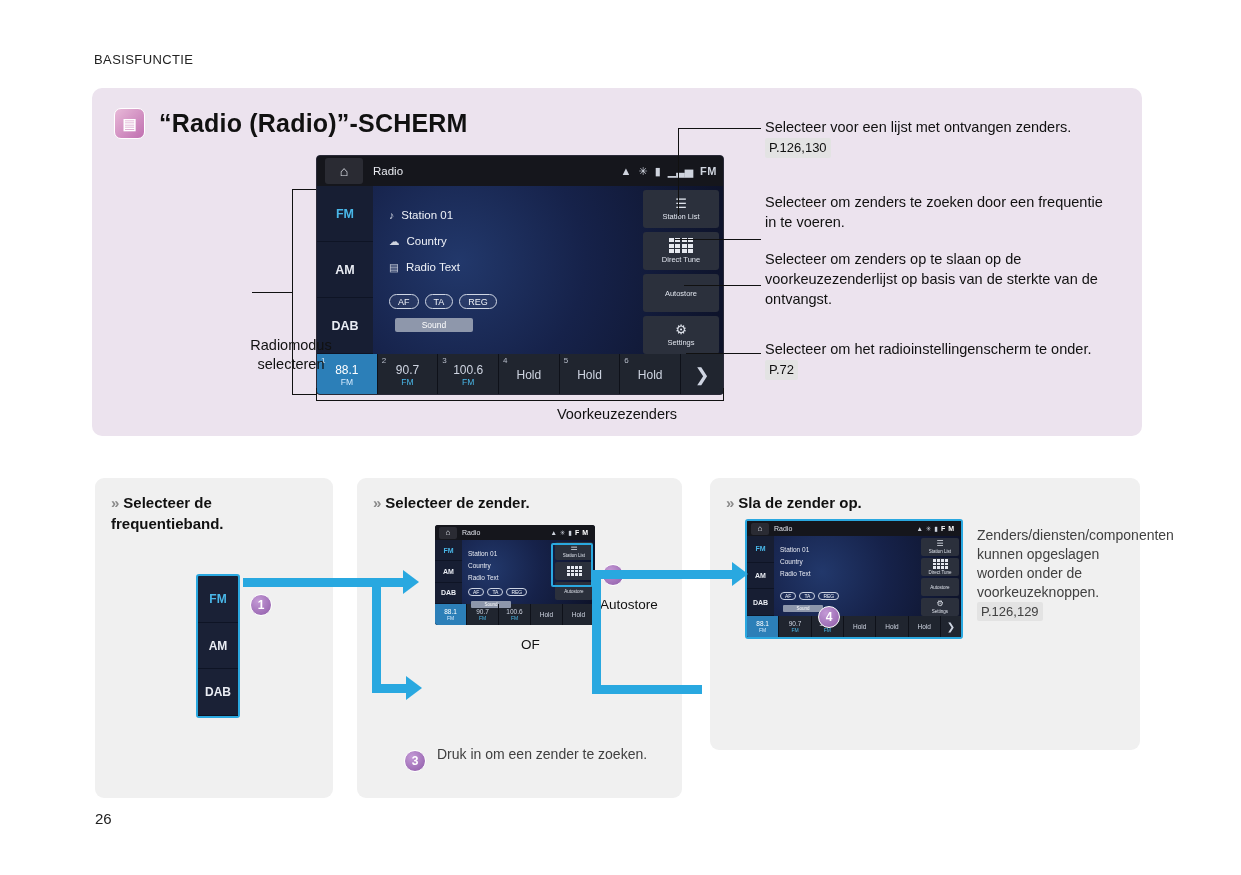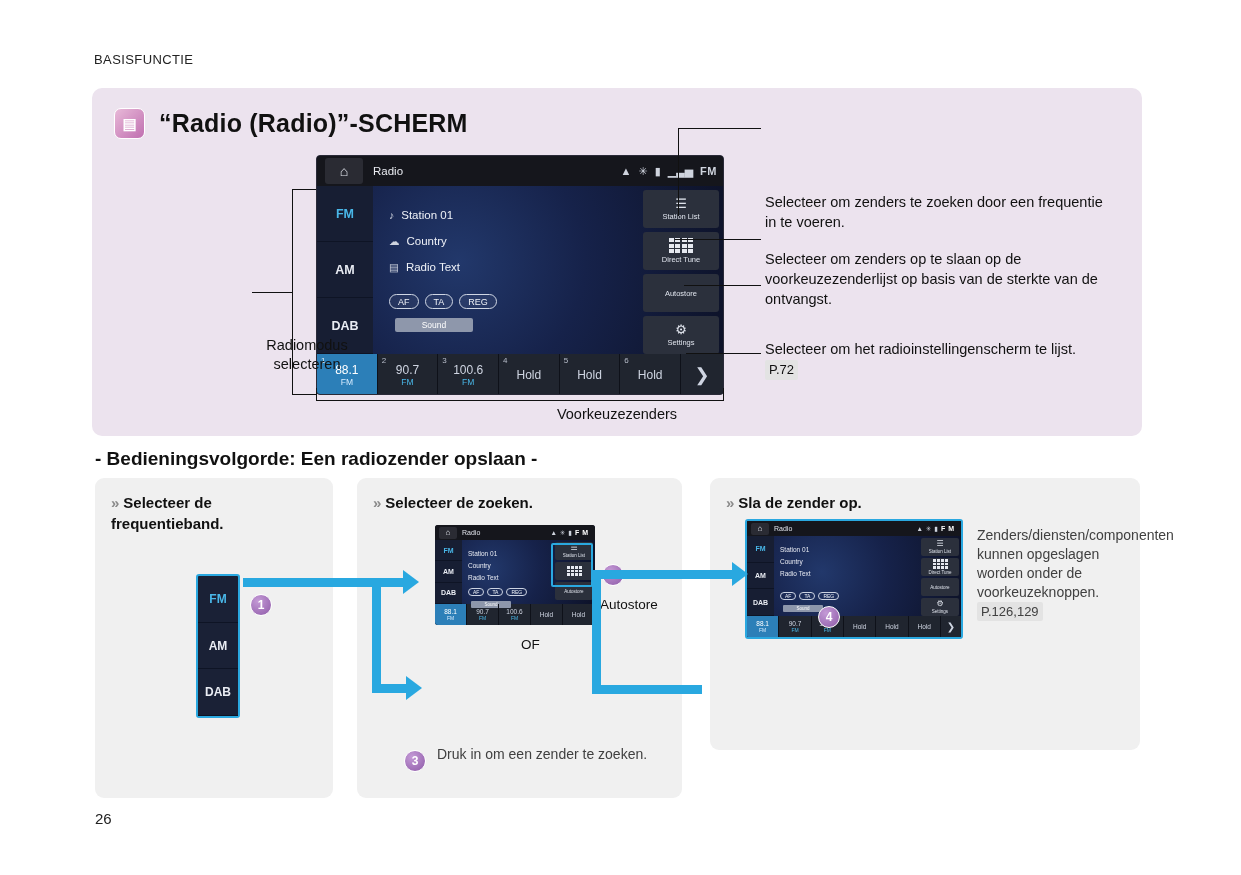--- a/index.html
+++ b/index.html
@@ -107,21 +107,21 @@
   .preset-next { width: 42px; display: flex; align-items: center; justify-content: center; color: #cfd5e2; font-size: 18px; }
 
   
   .callout { position: absolute; font-size: 14.5px; line-height: 20px; color: #111; }
   .pref { display: inline-block; background: #e3e3e3; border-radius: 2px; padding: 0 4px; font-size: 13px; }
   .leader { position: absolute; background: #111; }
   .leader.h { height: 1px; }
   .leader.v { width: 1px; }
 
   .radiomode-label {
-    position: absolute; left: 156px; top: 248px; width: 118px; text-align: center;
+    position: absolute; left: 140px; top: 248px; width: 118px; text-align: center;
     font-size: 14.5px; line-height: 19px; color: #111;
   }
   .voorkeuz-label {
     position: absolute; left: 0; top: 318px; width: 1050px; text-align: center;
     font-size: 14.5px; color: #111;
   }
 
   
   .section-head {
     position: absolute; left: 95px; top: 448px;
@@ -337,49 +337,52 @@
     <div class="leader v" style="left:224px; top:300px; height:12px;"></div>
     <div class="leader v" style="left:631px; top:300px; height:12px;"></div>
     <div class="voorkeuz-label">Voorkeuzezenders</div>
 
     <div class="leader v" style="left:586px; top:40px; height:88px;"></div>
     <div class="leader h" style="left:586px; top:40px; width:83px;"></div>
     <div class="leader h" style="left:583px; top:151px; width:86px;"></div>
     <div class="leader h" style="left:592px; top:197px; width:77px;"></div>
     <div class="leader h" style="left:594px; top:265px; width:75px;"></div>
 
+    <div class="callout" style="left:673px; top:29px; width:330px;">
+      <span>Selecteer voor een lijst met ontvangen zenders.</span>
+      <span class="pref">P.126,130</span>
+    </div>
     <div class="callout" style="left:673px; top:161px; width:342px;">
       <span>Selecteer om zenders op te slaan op de voorkeuzezenderlijst op basis van de sterkte van de ontvangst.</span>
     </div>
     <div class="callout" style="left:673px; top:104px; width:348px;">
       <span>Selecteer om zenders te zoeken door een frequentie in te voeren.</span>
     </div>
     <div class="callout" style="left:673px; top:251px; width:340px;">
-      <span>Selecteer om het radioinstellingenscherm te lijst.</span>
+      <span>Selecteer om het radioinstellingenscherm te onder.</span>
       <span class="pref">P.72</span>
     </div>
   </div>
 
-  <div class="section-head">- Bedieningsvolgorde: Een radiozender opslaan -</div>
 
   <div class="card card1">
     <div class="card-title">
       <span class="chev">»</span><span>Selecteer de frequentieband.</span>
     </div>
     <div class="band-sel">
       <div class="active">FM</div>
       <div>AM</div>
       <div>DAB</div>
     </div>
     <div class="badge" style="position:absolute; left:155px; top:116px;">1</div>
   </div>
 
   <div class="card card2">
     <div class="card-title">
-      <span class="chev">»</span><span>Selecteer de zoeken.</span>
+      <span class="chev">»</span><span>Selecteer de zender.</span>
     </div>
 
     <div class="mini" style="left:78px; top:47px; width:160px; height:100px;">
       <div class="mbar">
         <div class="mhome">⌂</div>
         <div class="mtitle">Radio</div>
         <div class="mic">▲✳▮<span class="mfm">FM</span></div>
       </div>
       <div class="mbody">
         <div class="mband">

